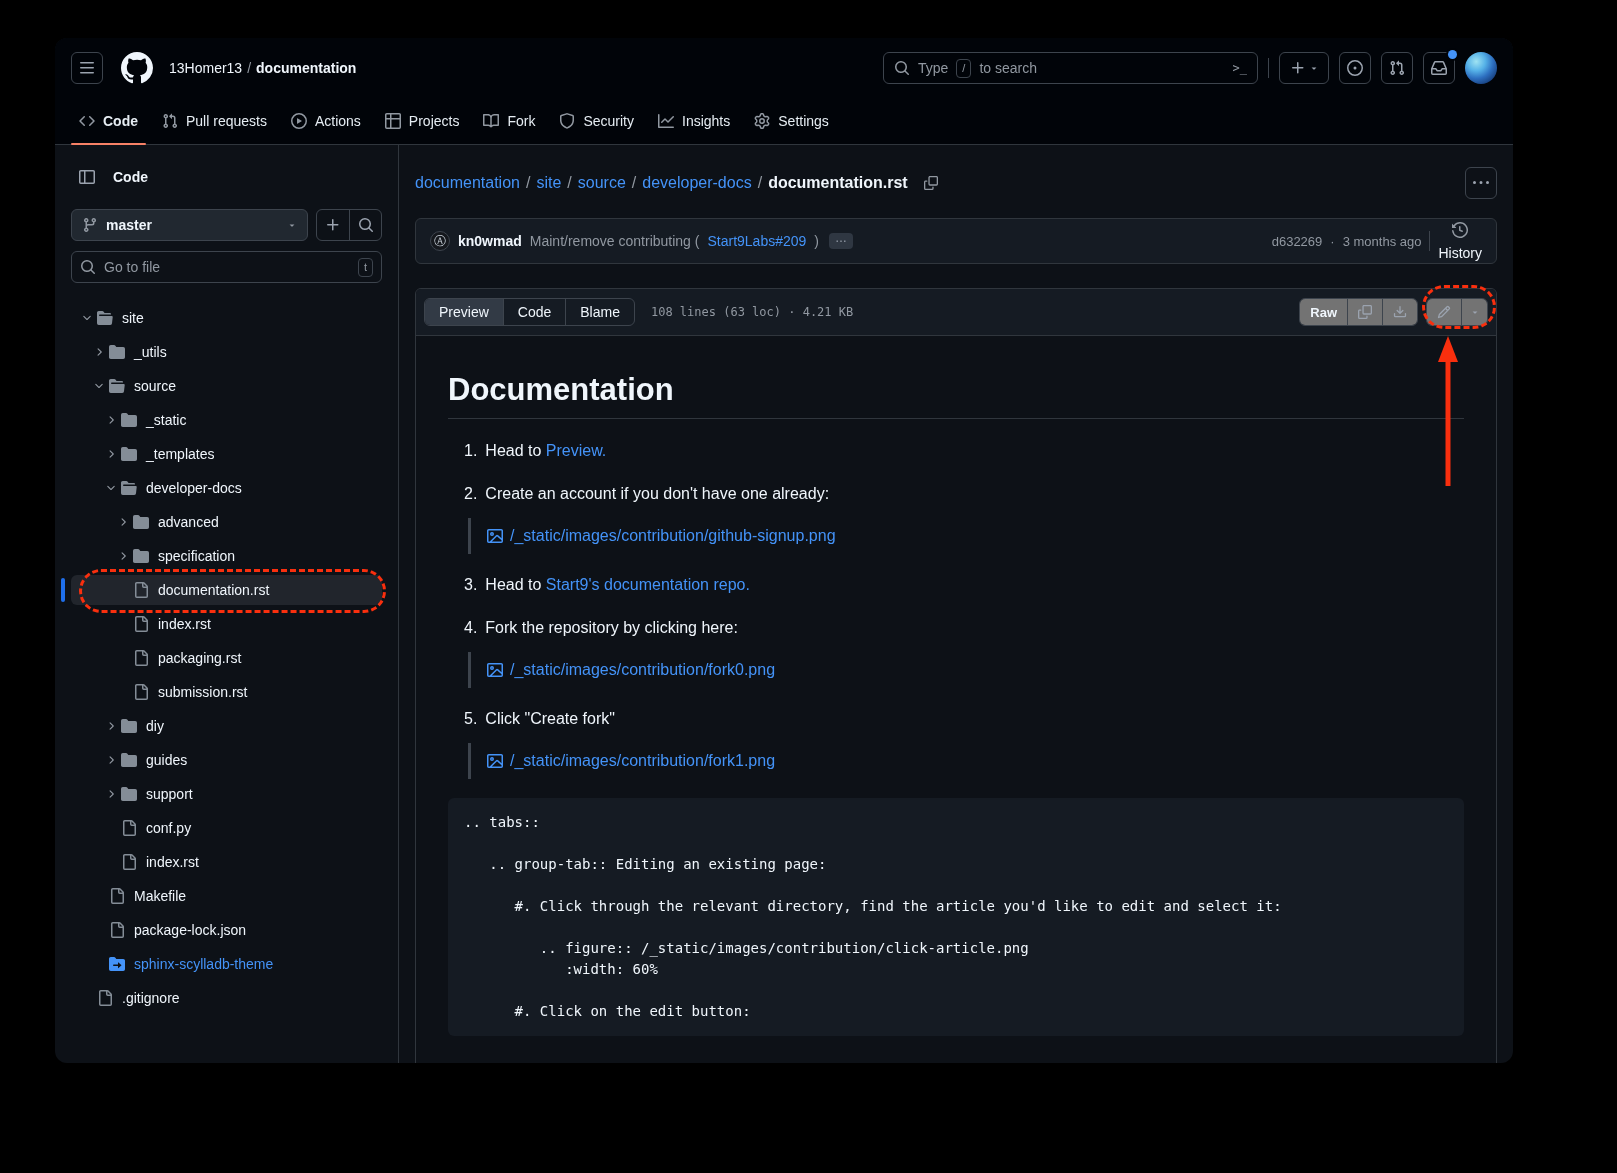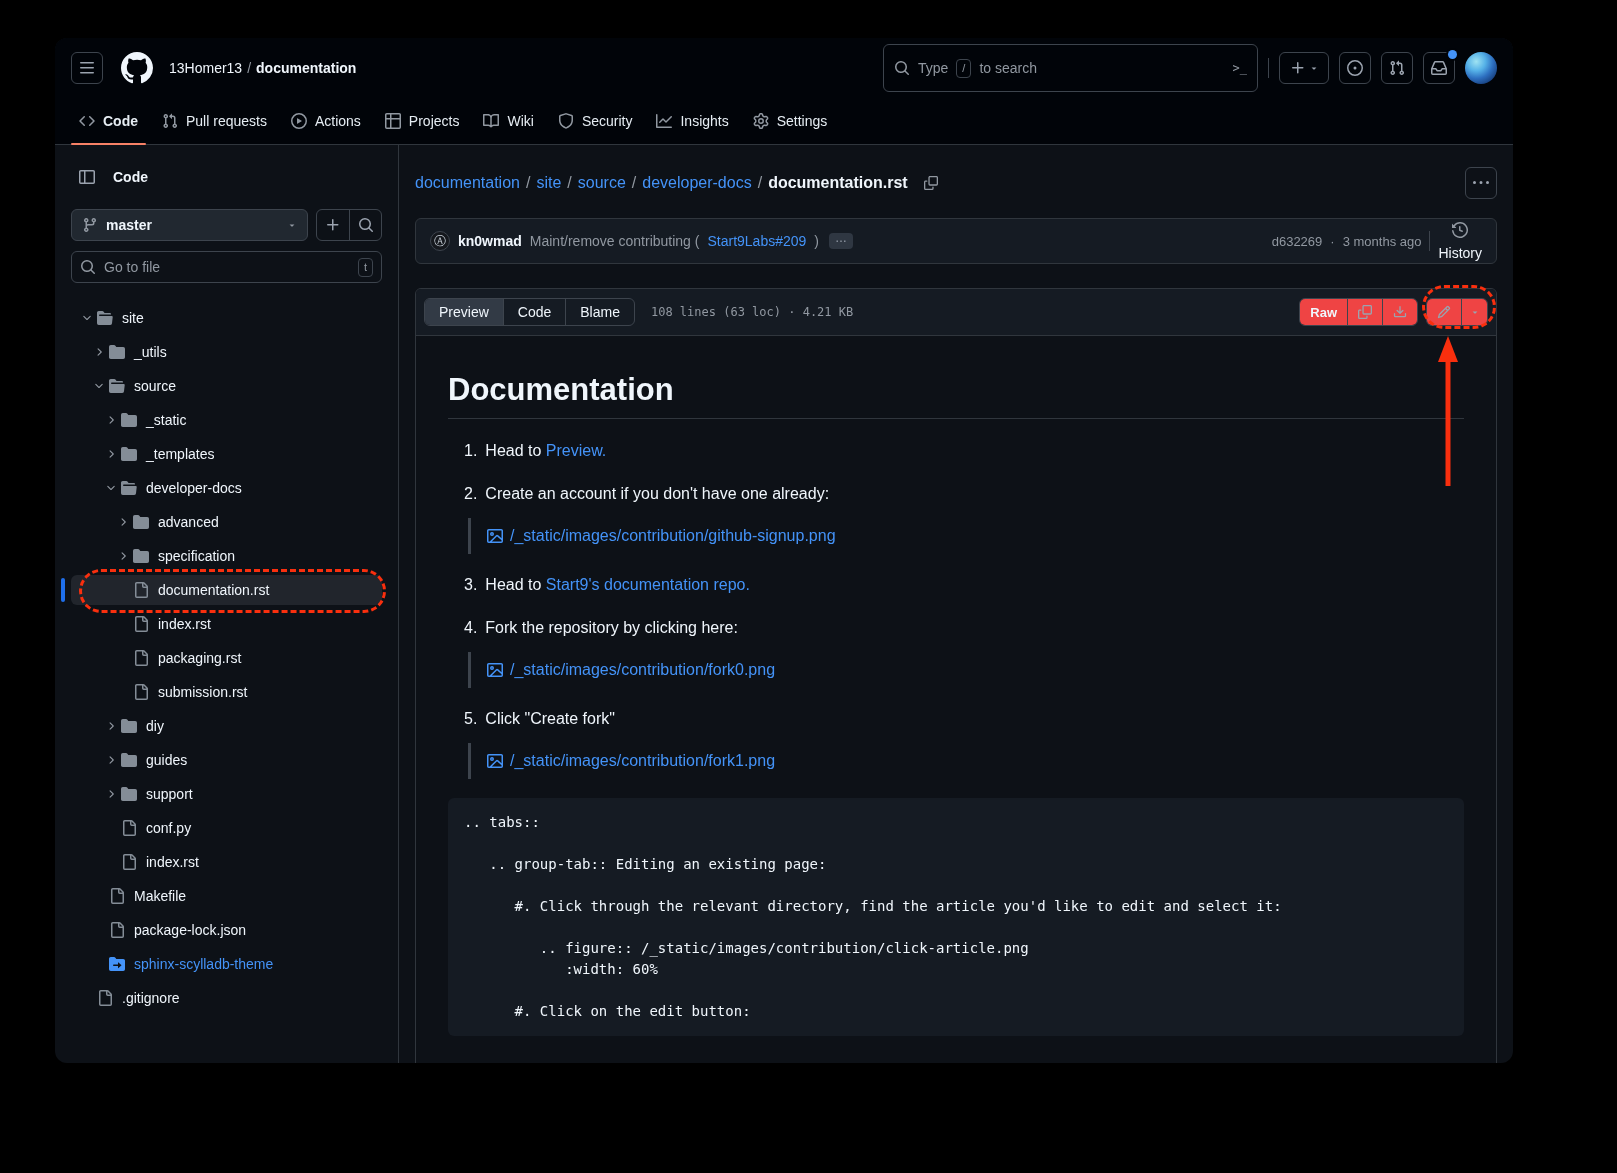--- a/index.html
+++ b/index.html
@@ -24,21 +24,21 @@
     background:transparent; color:#9ba3af; display:flex; align-items:center; justify-content:center; flex:none;
     cursor:pointer;
   }
   .icon-btn.wide { width:50px; gap:3px; }
   .no-border { border:none; }
   .gh-logo { color:#f0f6fc; margin:0 6px 0 8px; flex:none; }
   .context { font-size:14px; color:#f0f6fc; white-space:nowrap; display:flex; gap:5px; align-items:flex-end; }
   .context .sep { color:#9198a1; }
   .context .repo { font-weight:700; }
   .search-box {
-    margin-left:auto; width:375px; height:48px; border:1px solid #3d444d; border-radius:6px;
+    margin-left:auto; width:375px; height:32px; border:1px solid #3d444d; border-radius:6px;
     display:flex; align-items:center; gap:8px; padding:0 10px; color:#9198a1; font-size:14px; flex:none;
   }
   .key-badge {
     border:1px solid #3d444d; border-radius:4px; padding:0 5px; font-size:11px; line-height:17px; color:#9198a1;
   }
   .cmd-glyph { margin-left:auto; font-family:"DejaVu Sans Mono","Liberation Mono",monospace; font-size:12px; color:#9198a1; }
   .vdiv { width:1px; height:20px; background:#3d444d; flex:none; }
   .btn-rel { position:relative; }
   .notif-dot {
     position:absolute; right:-3px; top:-3px; width:9px; height:9px; border-radius:50%;
@@ -142,21 +142,21 @@
     display:flex; align-items:center; padding:0 8px; gap:10px;
   }
   .seg { display:flex; border:1px solid #3d444d; border-radius:6px; overflow:hidden; font-size:14px; flex:none; }
   .seg-item { padding:5px 14px; color:#f0f6fc; cursor:pointer; background:transparent; }
   .seg-item + .seg-item { border-left:1px solid #3d444d; }
   .seg-item.active { background:#323a45; }
   .file-meta { color:#9198a1; font-size:12px; font-family:"DejaVu Sans Mono","Liberation Mono",monospace; margin-left:6px; }
   .head-right { margin-left:auto; display:flex; align-items:center; gap:8px; }
   .btn-group { display:flex; border:1px solid #3d444d; border-radius:6px; overflow:hidden; height:28px; }
   .bg-item {
-    display:flex; align-items:center; justify-content:center; padding:0 10px; background:#ef4444;
+    display:flex; align-items:center; justify-content:center; padding:0 10px; background:#737373;
     color:#9ba3af; cursor:pointer;
   }
   .bg-item + .bg-item { border-left:1px solid #3d444d; }
   .bg-item.txt { color:#f0f6fc; font-size:13px; font-weight:600; }
 
   .doc { padding:36px 32px 40px; background:#0d1117; }
   .doc-title {
     font-size:31px; font-weight:600; color:#f0f6fc; padding-bottom:10px;
     border-bottom:1px solid #30363d; margin-bottom:20px;
   }
@@ -291,21 +291,21 @@
             </svg>
           </span>
         <span>Projects</span>
       </div>
       <div class="nav-tab">
         <span class="t-ic">
             <svg width="16" height="16" viewBox="0 0 16 16" fill="currentColor">
               <path d="M0 1.75A.75.75 0 0 1 .75 1h4.253c1.227 0 2.317.59 3 1.501A3.743 3.743 0 0 1 11.006 1h4.245a.75.75 0 0 1 .75.75v10.5a.75.75 0 0 1-.75.75h-4.507a2.25 2.25 0 0 0-1.591.659l-.622.621a.75.75 0 0 1-1.06 0l-.622-.621A2.25 2.25 0 0 0 5.258 13H.75a.75.75 0 0 1-.75-.75Zm7.251 10.324.004-5.073-.002-2.253A2.25 2.25 0 0 0 5.003 2.5H1.5v9h3.757a3.75 3.75 0 0 1 1.994.574ZM8.755 4.75l-.004 7.322a3.752 3.752 0 0 1 1.992-.572H14.5v-9h-3.495a2.25 2.25 0 0 0-2.25 2.25Z"></path>
             </svg>
           </span>
-        <span>Wiki</span>
+        <span>Fork</span>
       </div>
       <div class="nav-tab">
         <span class="t-ic">
             <svg width="16" height="16" viewBox="0 0 16 16" fill="currentColor">
               <path d="M7.467.133a1.748 1.748 0 0 1 1.066 0l5.25 1.68A1.75 1.75 0 0 1 15 3.48V7c0 1.566-.32 3.182-1.303 4.682-.983 1.498-2.585 2.813-5.032 3.855a1.697 1.697 0 0 1-1.33 0c-2.447-1.042-4.049-2.357-5.032-3.855C1.32 10.182 1 8.566 1 7V3.48a1.75 1.75 0 0 1 1.217-1.667Zm.61 1.429a.25.25 0 0 0-.153 0l-5.25 1.68a.25.25 0 0 0-.174.238V7c0 1.358.275 2.666 1.057 3.86.784 1.194 2.121 2.34 4.366 3.297a.196.196 0 0 0 .154 0c2.245-.956 3.582-2.104 4.366-3.298C13.225 9.666 13.5 8.36 13.5 7V3.48a.251.251 0 0 0-.174-.237Z"></path>
             </svg>
           </span>
         <span>Security</span>
       </div>
       <div class="nav-tab">

